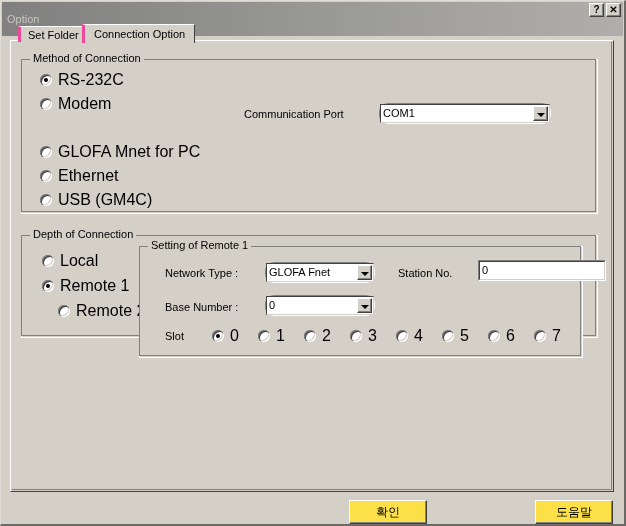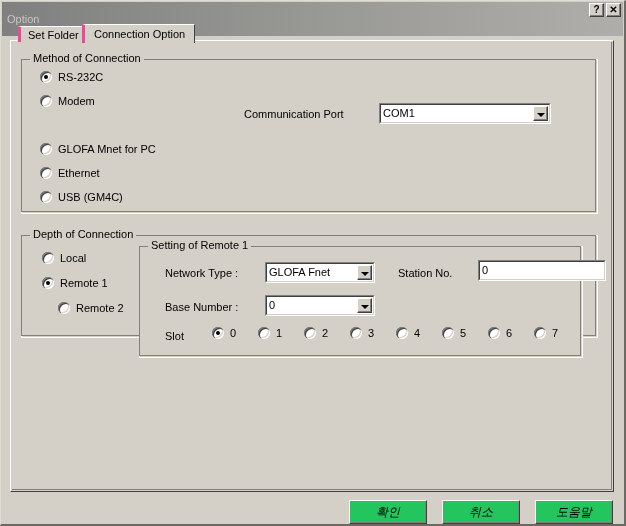--- a/index.html
+++ b/index.html
@@ -178,21 +178,21 @@
   .radio.checked .dot::after {
     content: "";
     position: absolute;
     left: 4px; top: 4px;
     width: 4px; height: 4px;
     border-radius: 50%;
     background: #000;
   }
   .radio .rlabel {
     margin-left: 6px;
-    font-size: 11px;
+    font-size: 16px;
   }
 
   
   .lbl {
     position: absolute;
     font-size: 11px;
     white-space: nowrap;
     line-height: 13px;
   }
 
@@ -200,20 +200,21 @@
   .combo {
     position: absolute;
     height: 21px;
     background: #a3a3a3;
     box-sizing: border-box;
     border-top: 1px solid #808080;
     border-left: 1px solid #808080;
     border-right: 1px solid #ffffff;
     border-bottom: 1px solid #ffffff;
     cursor: default;
+    border-radius: 9px;
   }
   .combo .cinner {
     position: absolute;
     left: 0; top: 0; right: 0; bottom: 0;
     border-top: 1px solid #404040;
     border-left: 1px solid #404040;
     border-right: 1px solid #d4d0c8;
     border-bottom: 1px solid #d4d0c8;
     box-sizing: border-box;
     background: #ffffff;
@@ -275,33 +276,32 @@
     left: 3px; top: 3px;
     font-size: 11px;
     line-height: 13px;
     z-index: 1;
   }
 
   
   .btn {
     position: absolute;
     height: 24px;
-    background: #22c55e;
+    background: #fde047;
     border-top: 1px solid #ffffff;
     border-left: 1px solid #ffffff;
     border-right: 1px solid #404040;
     border-bottom: 1px solid #404040;
     box-shadow: inset -1px -1px 0 #808080;
     box-sizing: border-box;
     font-size: 12px;
     text-align: center;
     line-height: 22px;
     cursor: default;
     white-space: nowrap;
-    font-style: italic;
   }
 </style>
 </head>
 <body>
 
 <div id="window">
 
   <div id="titlebar">
     <span id="title-text">Option</span>
     <div id="titlebar-buttons">
@@ -425,16 +425,15 @@
         <div class="radio" style="left:394px; top:80px;">
           <span class="dot"></span>
           <span class="rlabel">7</span>
         </div>
       </div>
     </div>
 
   </div>
 
   <div class="btn" style="left:348px; top:499px; width:78px;">확인</div>
-  <div class="btn" style="left:441px; top:499px; width:78px;">취소</div>
   <div class="btn" style="left:534px; top:499px; width:78px;">도움말</div>
 
 </div>
 
 </body></html>

